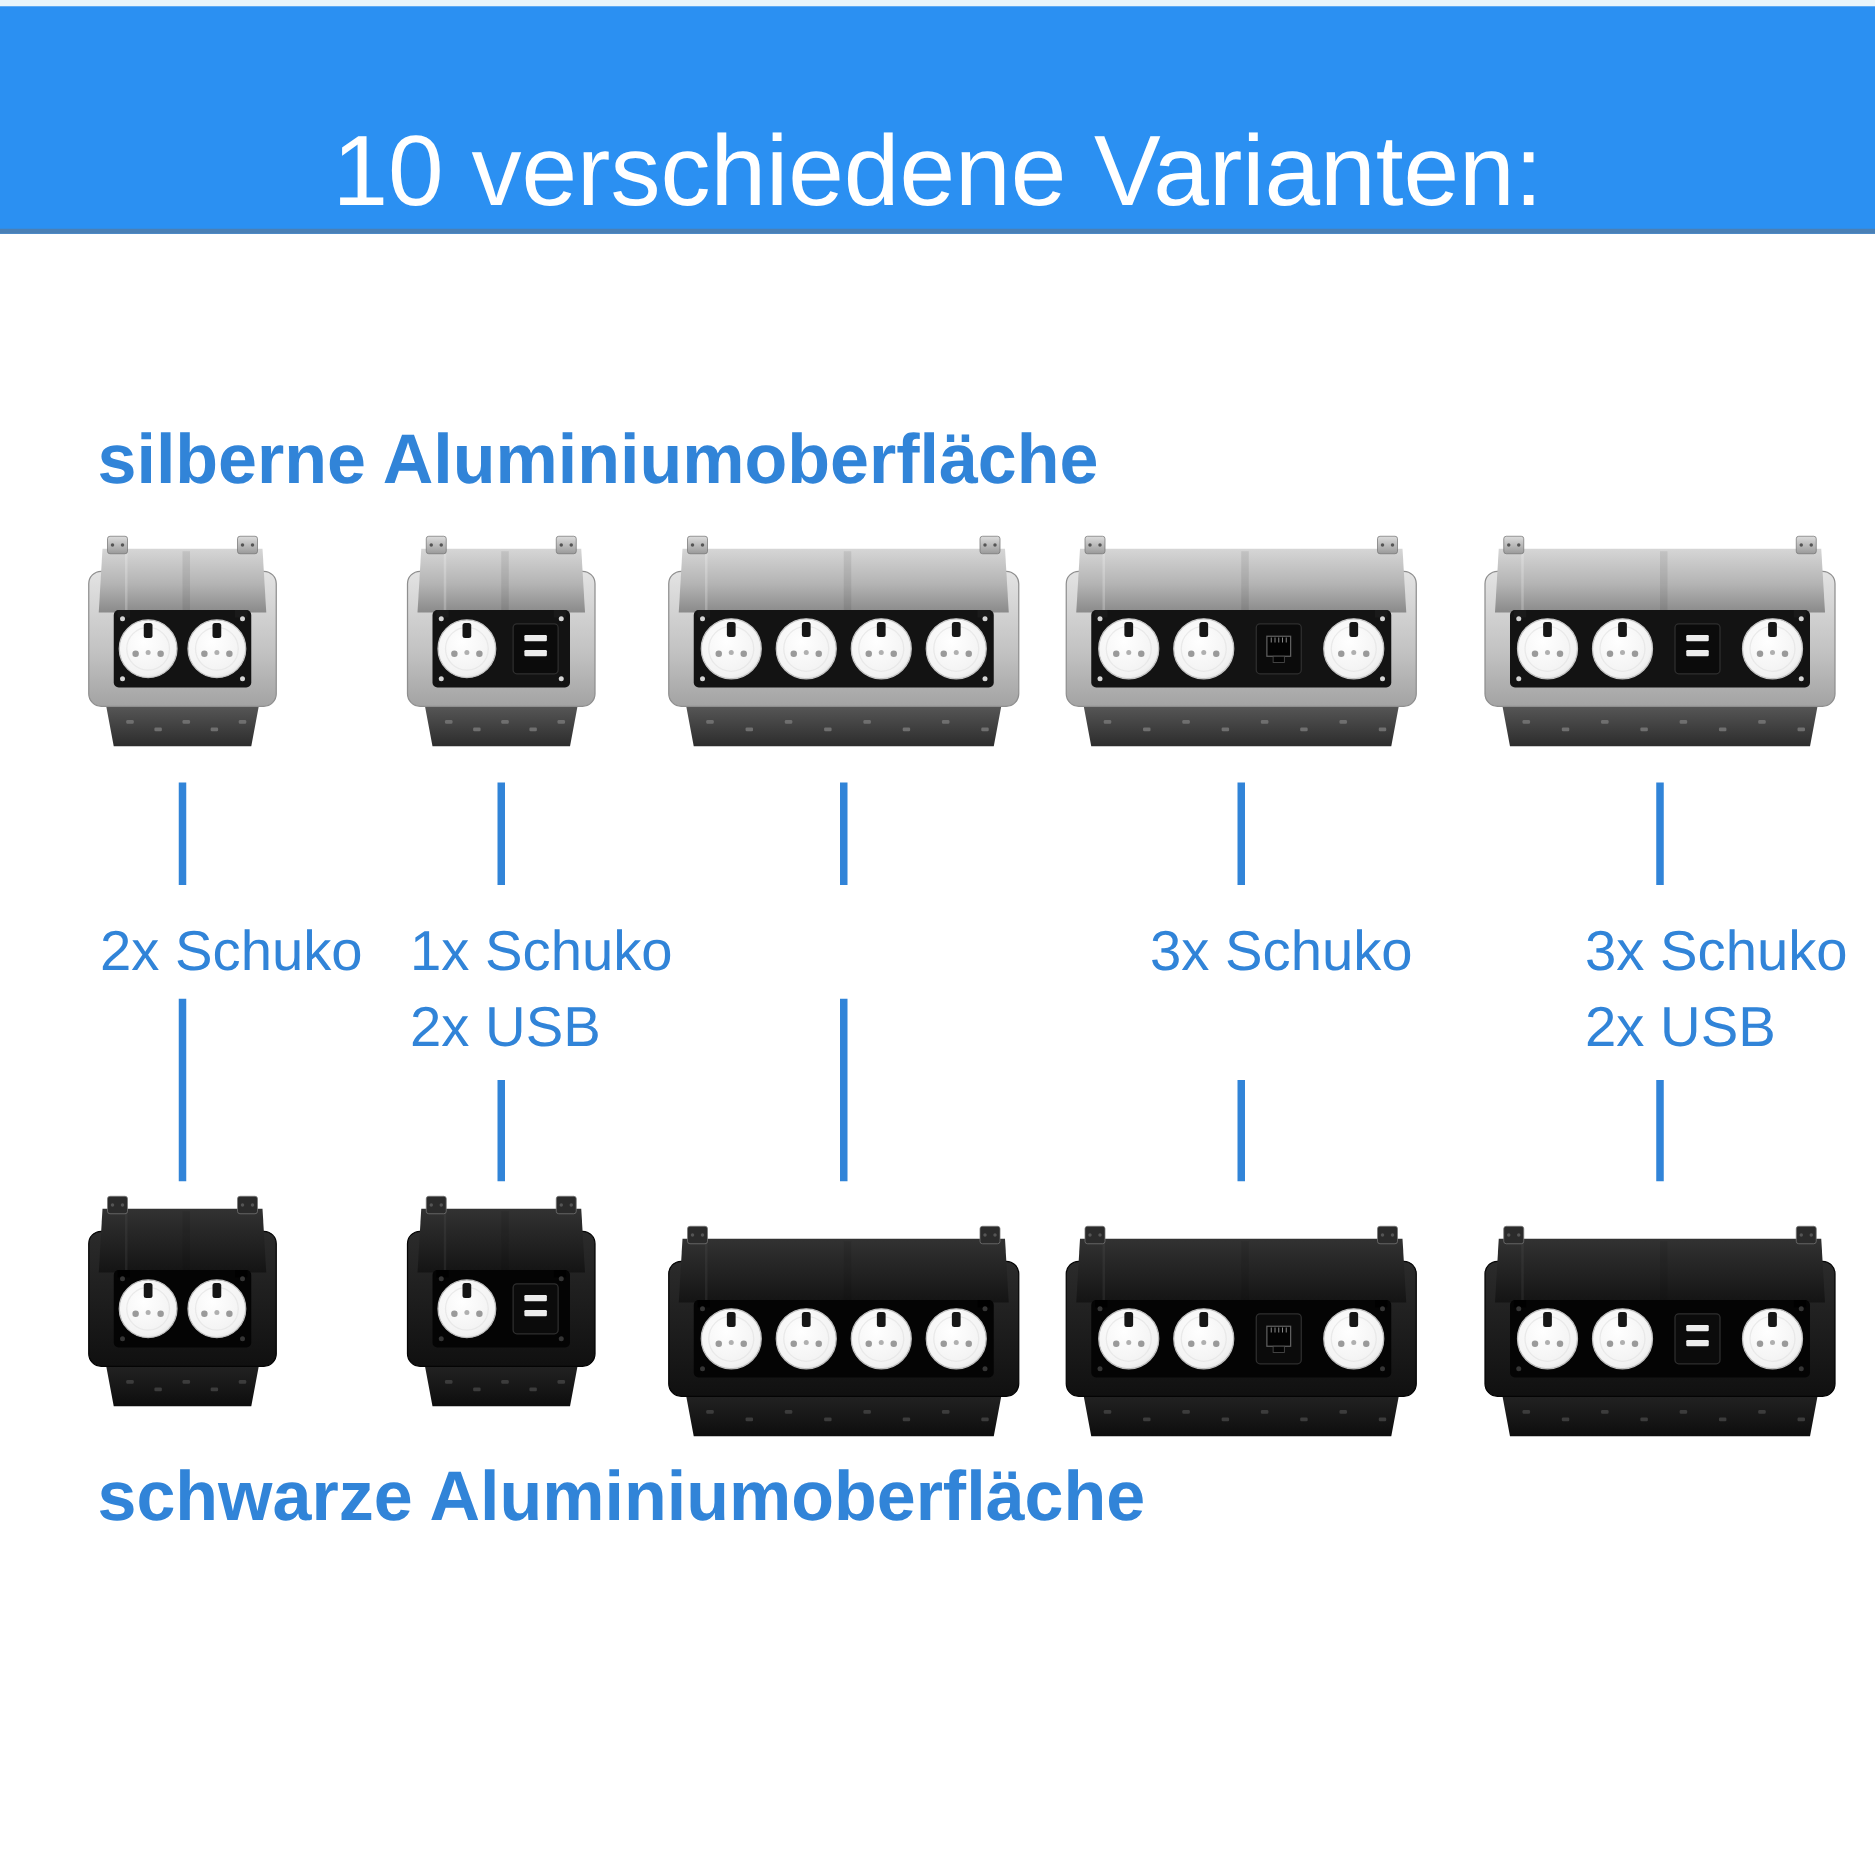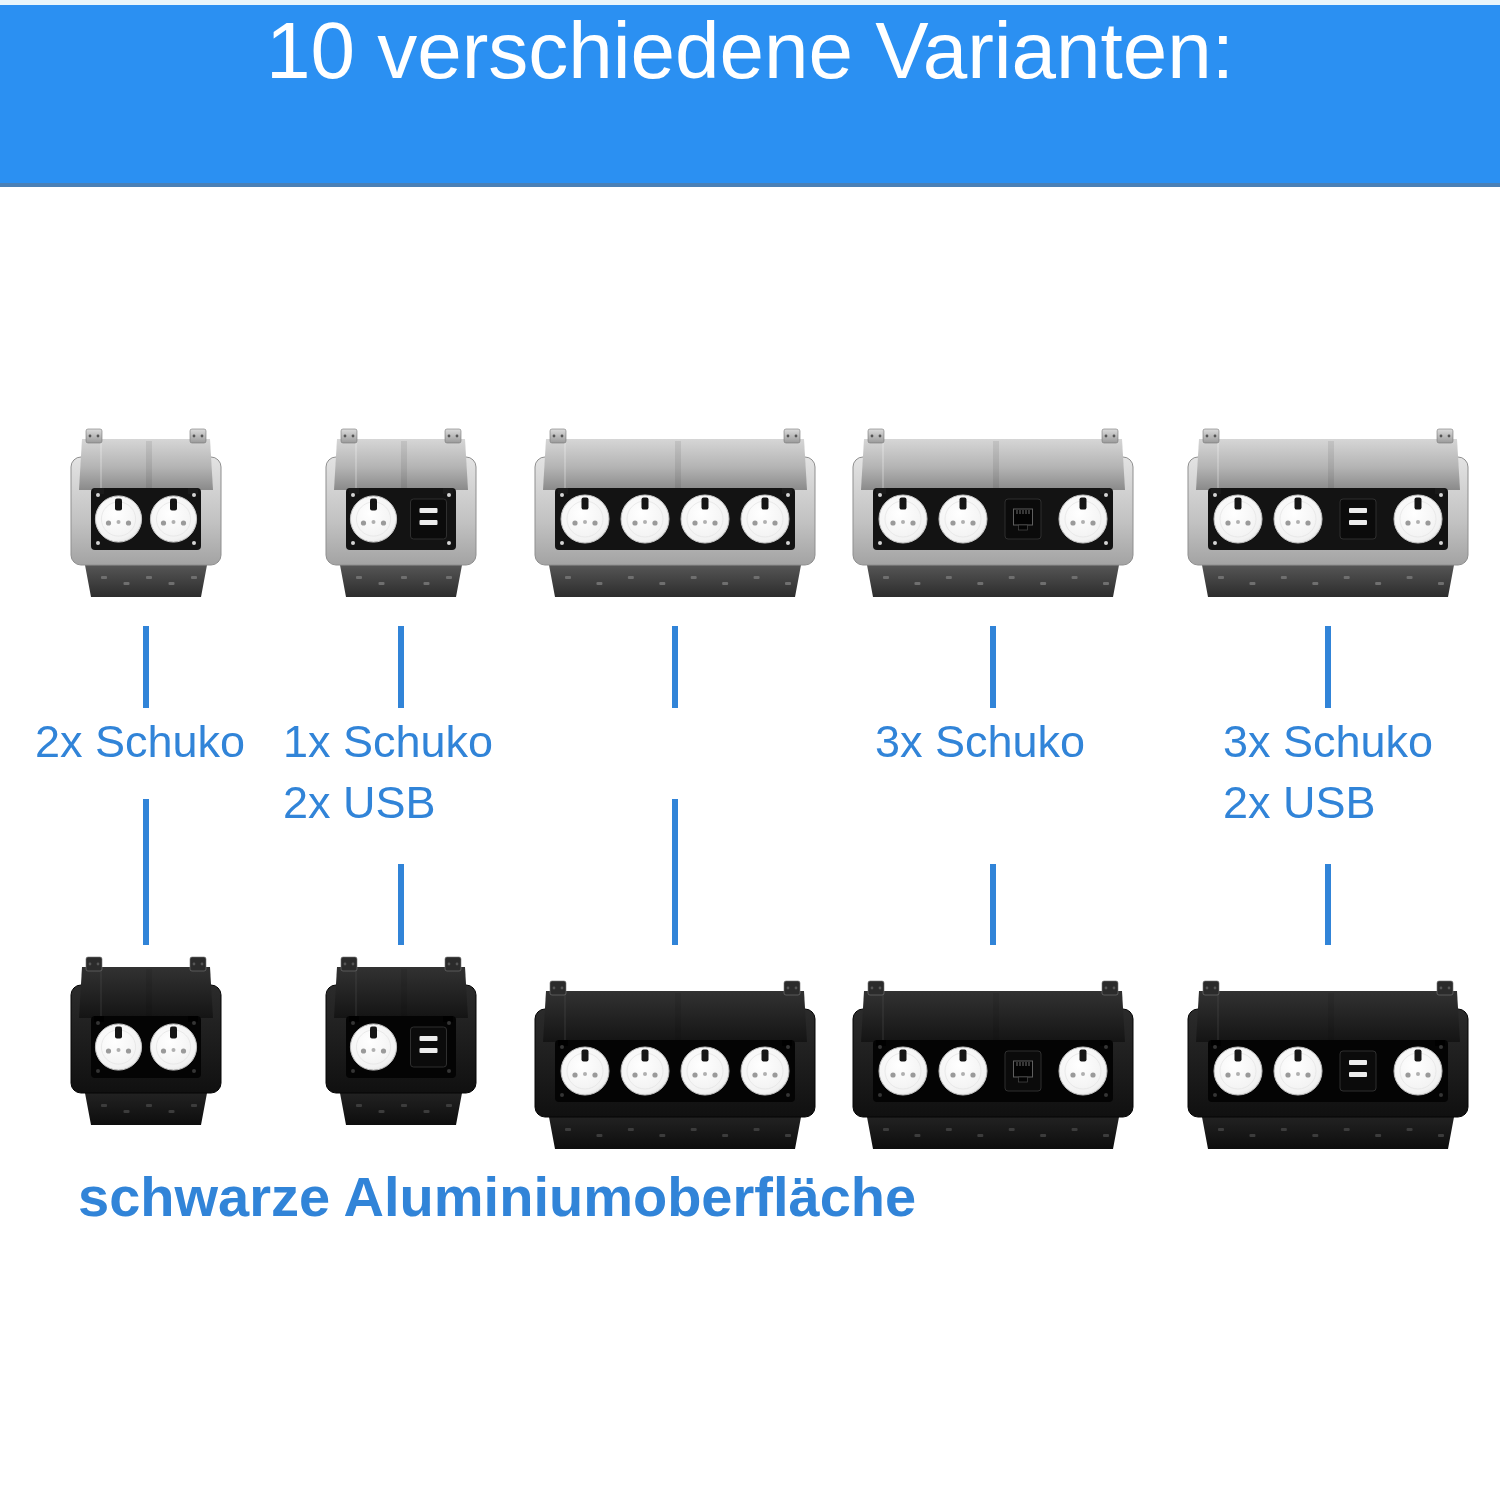--- a/index.html
+++ b/index.html
@@ -4,21 +4,21 @@
 <style>
   html,body{margin:0;padding:0;background:#ffffff;}
   .canvas{
     position:relative;width:1500px;height:1500px;background:#ffffff;
     font-family:"Liberation Sans",sans-serif;overflow:hidden;
   }
   .topstrip{position:absolute;left:0;top:0;width:100%;height:5px;background:#e9f5fb;}
   .banner{
     position:absolute;left:0;top:5px;width:100%;height:178px;
     background:#2B90F2;border-bottom:4px solid #4a80b6;
-    display:flex;align-items:flex-start;justify-content:center;
+    display:flex;align-items:flex-end;justify-content:center;
   }
   .banner-title{color:#ffffff;font-size:80px;font-weight:400;white-space:nowrap;letter-spacing:0px;}
   .heading{
     position:absolute;margin:0;color:#3184D8;font-size:56px;font-weight:bold;white-space:nowrap;
   }
   #h-silver{left:78px;top:334px;}
   #h-black{left:78px;top:1164px;}
 
   .cell{position:absolute;}
   .cell svg{display:block;width:100%;height:100%;}
@@ -31,37 +31,38 @@
   .cx3{left:848px;width:290px;}
   .cx4{left:1183px;width:290px;}
 
   .vline{position:absolute;width:6px;background:#3184D8;}
   .lt{top:626px;height:82px;}
   .lb-long{top:799px;height:146px;}
   .lb-short{top:864px;height:81px;}
   .lx0{left:143px;} .lx1{left:398px;} .lx2{left:672px;} .lx3{left:990px;} .lx4{left:1325px;}
 
   .label-block{
-    position:absolute;top:711px;color:#3184D8;font-size:45px;line-height:61px;
-    font-weight:400;white-space:nowrap;
+    position:absolute;top:730px;color:#3184D8;font-size:45px;line-height:61px;
+    font-weight:400;white-space:nowrap;margin-left:45px;
   }
   .lp0{left:35px;} .lp1{left:283px;} .lp2{left:548px;} .lp3{left:875px;} .lp4{left:1223px;}
   .defs-holder{position:absolute;width:0;height:0;overflow:hidden;}
 </style>
 </head>
 <body>
 
 <div class="canvas">
 
   <div class="topstrip"></div>
 
   <header class="banner">
     <span class="banner-title">10 verschiedene Varianten:</span>
   </header>
 
+  <h2 class="heading" id="h-silver">silberne Aluminiumoberfläche</h2>
   <h2 class="heading" id="h-black">schwarze Aluminiumoberfläche</h2>
 
   <div class="cell row1 cx0">
       <svg viewBox="0 0 196 178">
     <g>
       <polygon points="37,141 159,141 153,173 43,173" fill="url(#gmBox)"></polygon>
       <rect x="53" y="152" width="6" height="3" rx="1" fill="#6f6f6f"></rect>
           <rect x="75.5" y="158" width="6" height="3" rx="1" fill="#6f6f6f"></rect>
           <rect x="98" y="152" width="6" height="3" rx="1" fill="#6f6f6f"></rect>
           <rect x="120.5" y="158" width="6" height="3" rx="1" fill="#6f6f6f"></rect>

